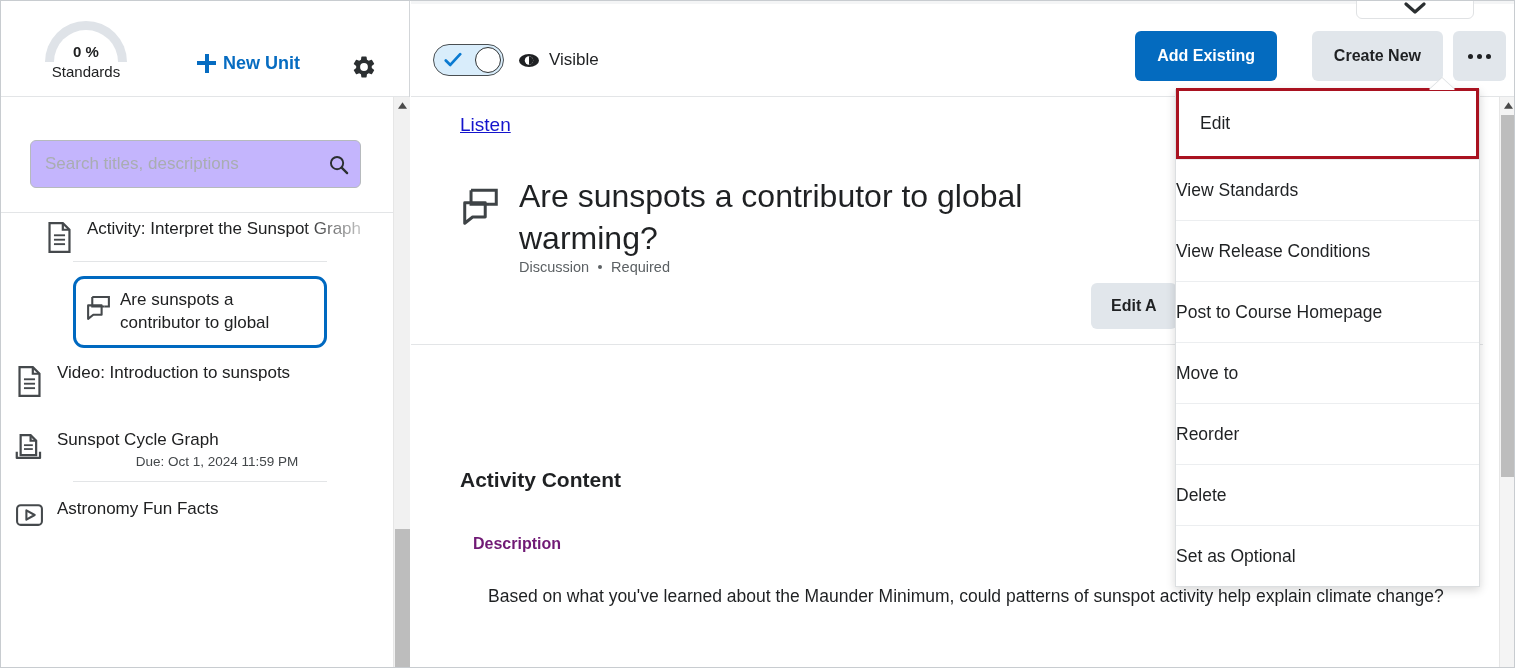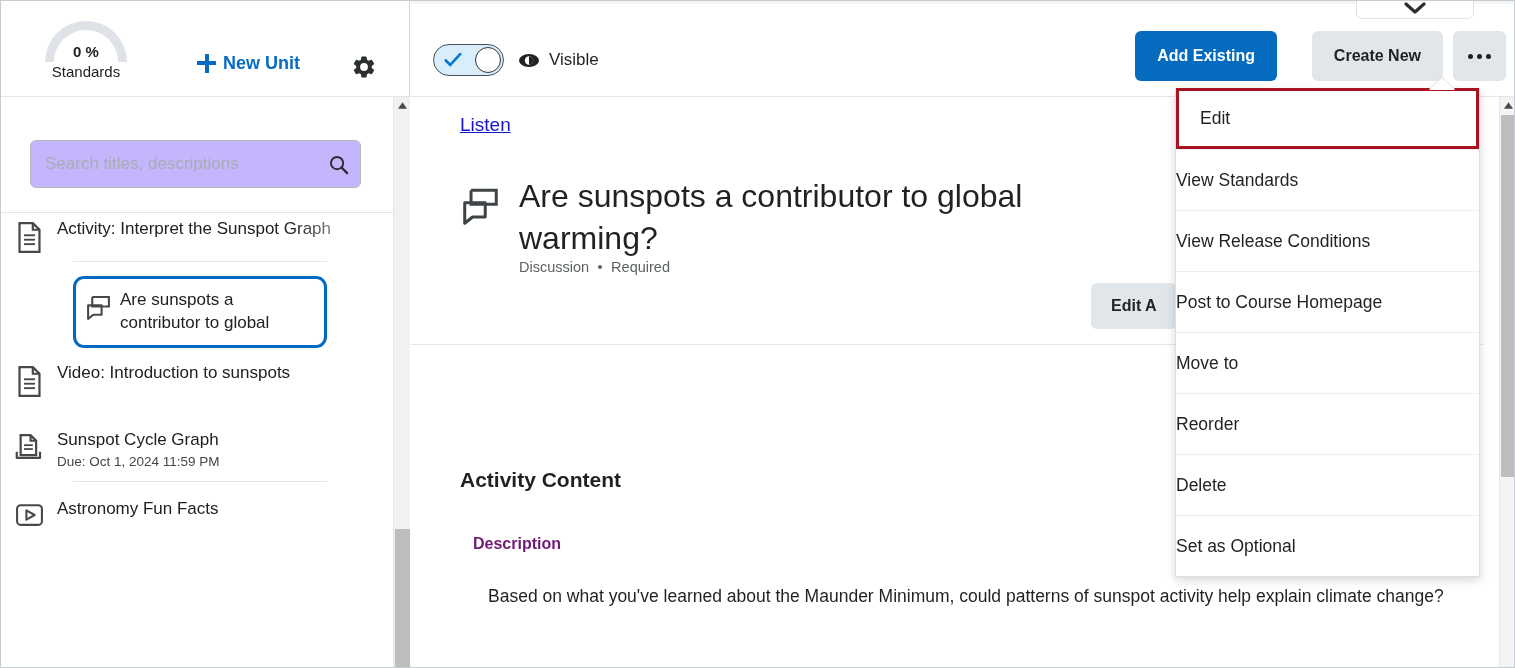--- a/index.html
+++ b/index.html
@@ -169,20 +169,21 @@
     white-space: nowrap;
     overflow: hidden;
     -webkit-mask-image: linear-gradient(to right, #000 74%, rgba(0,0,0,0.06) 100%);
             mask-image: linear-gradient(to right, #000 74%, rgba(0,0,0,0.06) 100%);
   }
   .unit-sub {
     font-size: 13.5px;
     color: #43474a;
     line-height: 1.35;
     margin-top: 1px;
+    text-align: center;
   }
   .item-divider {
     height: 1px;
     background: #e3e5e7;
     margin: 0 66px 0 72px;
   }
   .unit-item.selected-card {
     border: 3px solid #0069c0;
     border-radius: 11px;
     margin: 0 66px 0 72px;
@@ -481,21 +482,21 @@
     align-items: center;
     font-size: 17.5px;
     color: #1f2123;
     border-top: 1px solid #eceef0;
     cursor: pointer;
     background: #fff;
   }
   .menu-item:first-child { border-top: none; }
   .menu-item.highlighted {
     border: 3px solid #a91220;
-    height: 61px;
+    height: 71px;
     padding-left: 21px;
     position: relative;
     z-index: 42;
     margin-top: -1px;
   }
 </style>
 </head>
 <body>
 
 <div id="app">
@@ -528,21 +529,21 @@
           <svg width="23" height="23" viewBox="0 0 24 24">
             <circle cx="10.5" cy="10.5" r="6.4" fill="none" stroke="#2b2f31" stroke-width="2"></circle>
             <line x1="15.3" y1="15.3" x2="21" y2="21" stroke="#2b2f31" stroke-width="2.4" stroke-linecap="round"></line>
           </svg>
         </button>
       </div>
     </div>
 
     <div class="unit-list">
 
-      <div class="unit-item" style="padding-top:4px;padding-bottom:8px;">
+      <div class="unit-item" style="padding-top:4px;padding-bottom:8px;padding-left:30px;">
         <div class="icon-cell">
           <svg width="27" height="31" viewBox="0 0 24 28">
             <path d="M3 1h12l6 6v20H3z" fill="none" stroke="#45494c" stroke-width="2"></path>
             <path d="M15 1v6h6" fill="none" stroke="#45494c" stroke-width="2"></path>
             <line x1="7" y1="12" x2="17" y2="12" stroke="#45494c" stroke-width="1.7"></line>
             <line x1="7" y1="16" x2="17" y2="16" stroke="#45494c" stroke-width="1.7"></line>
             <line x1="7" y1="20" x2="17" y2="20" stroke="#45494c" stroke-width="1.7"></line>
           </svg>
         </div>
         <div class="text-cell">

